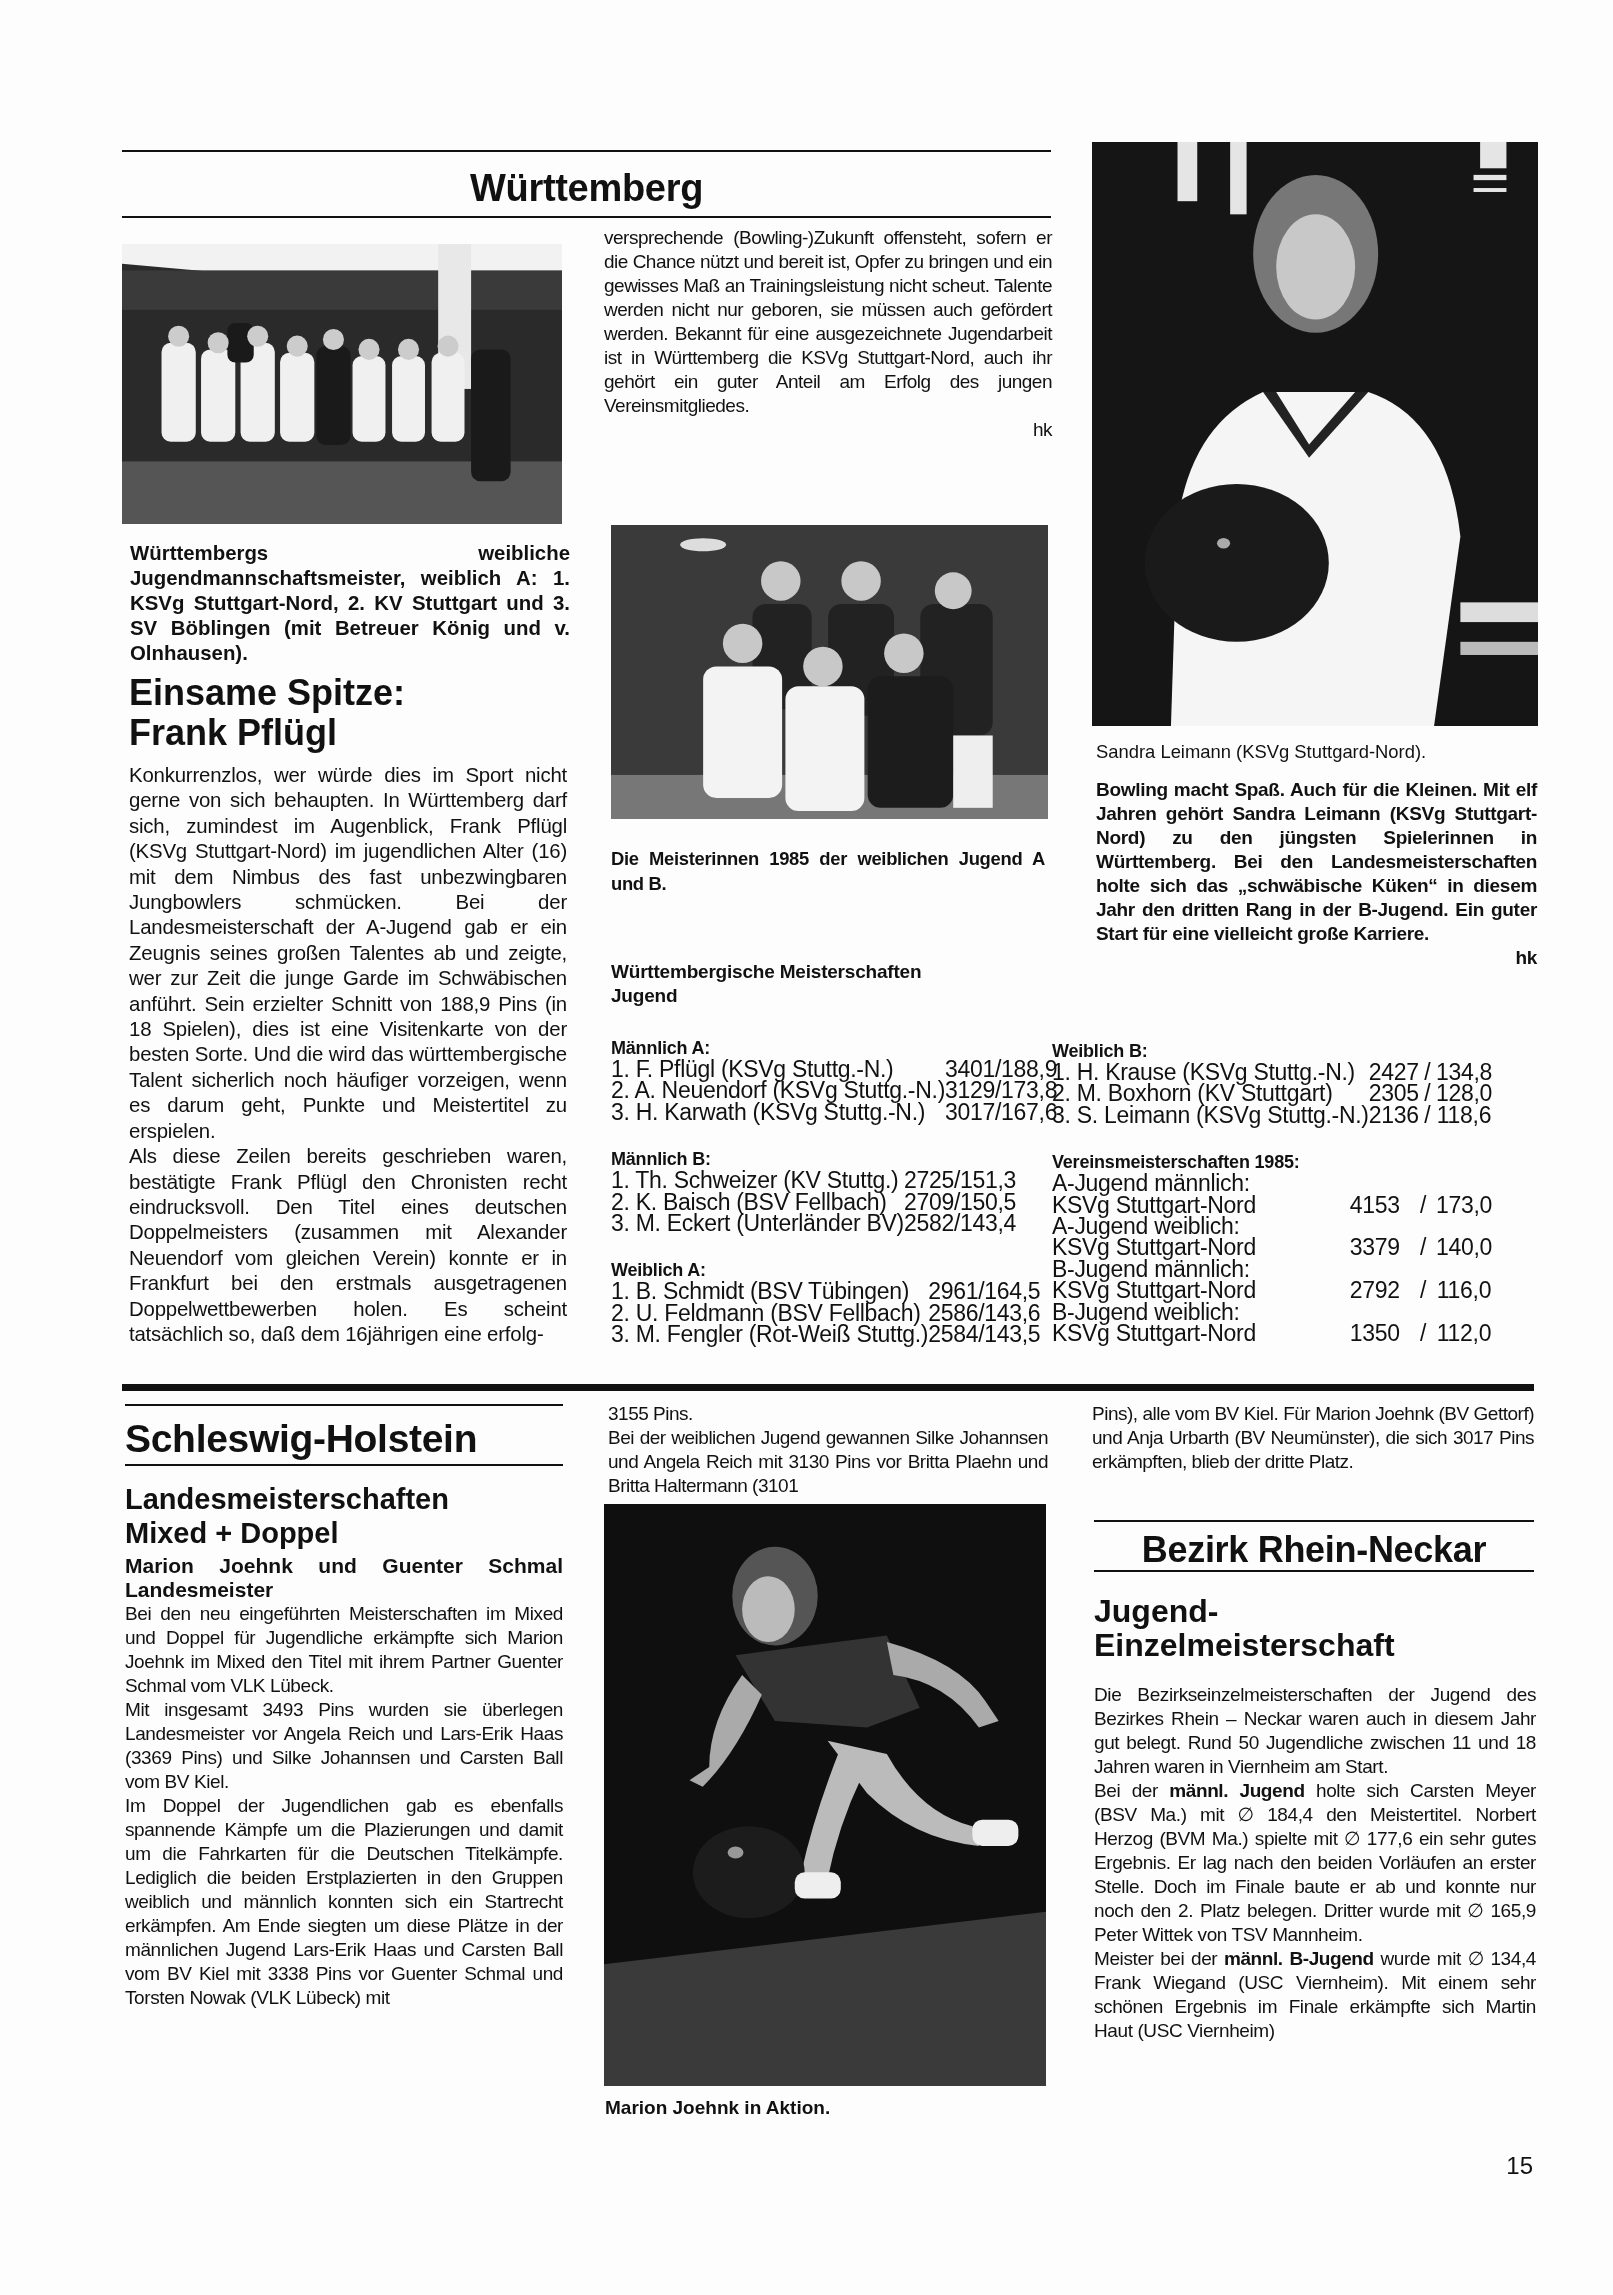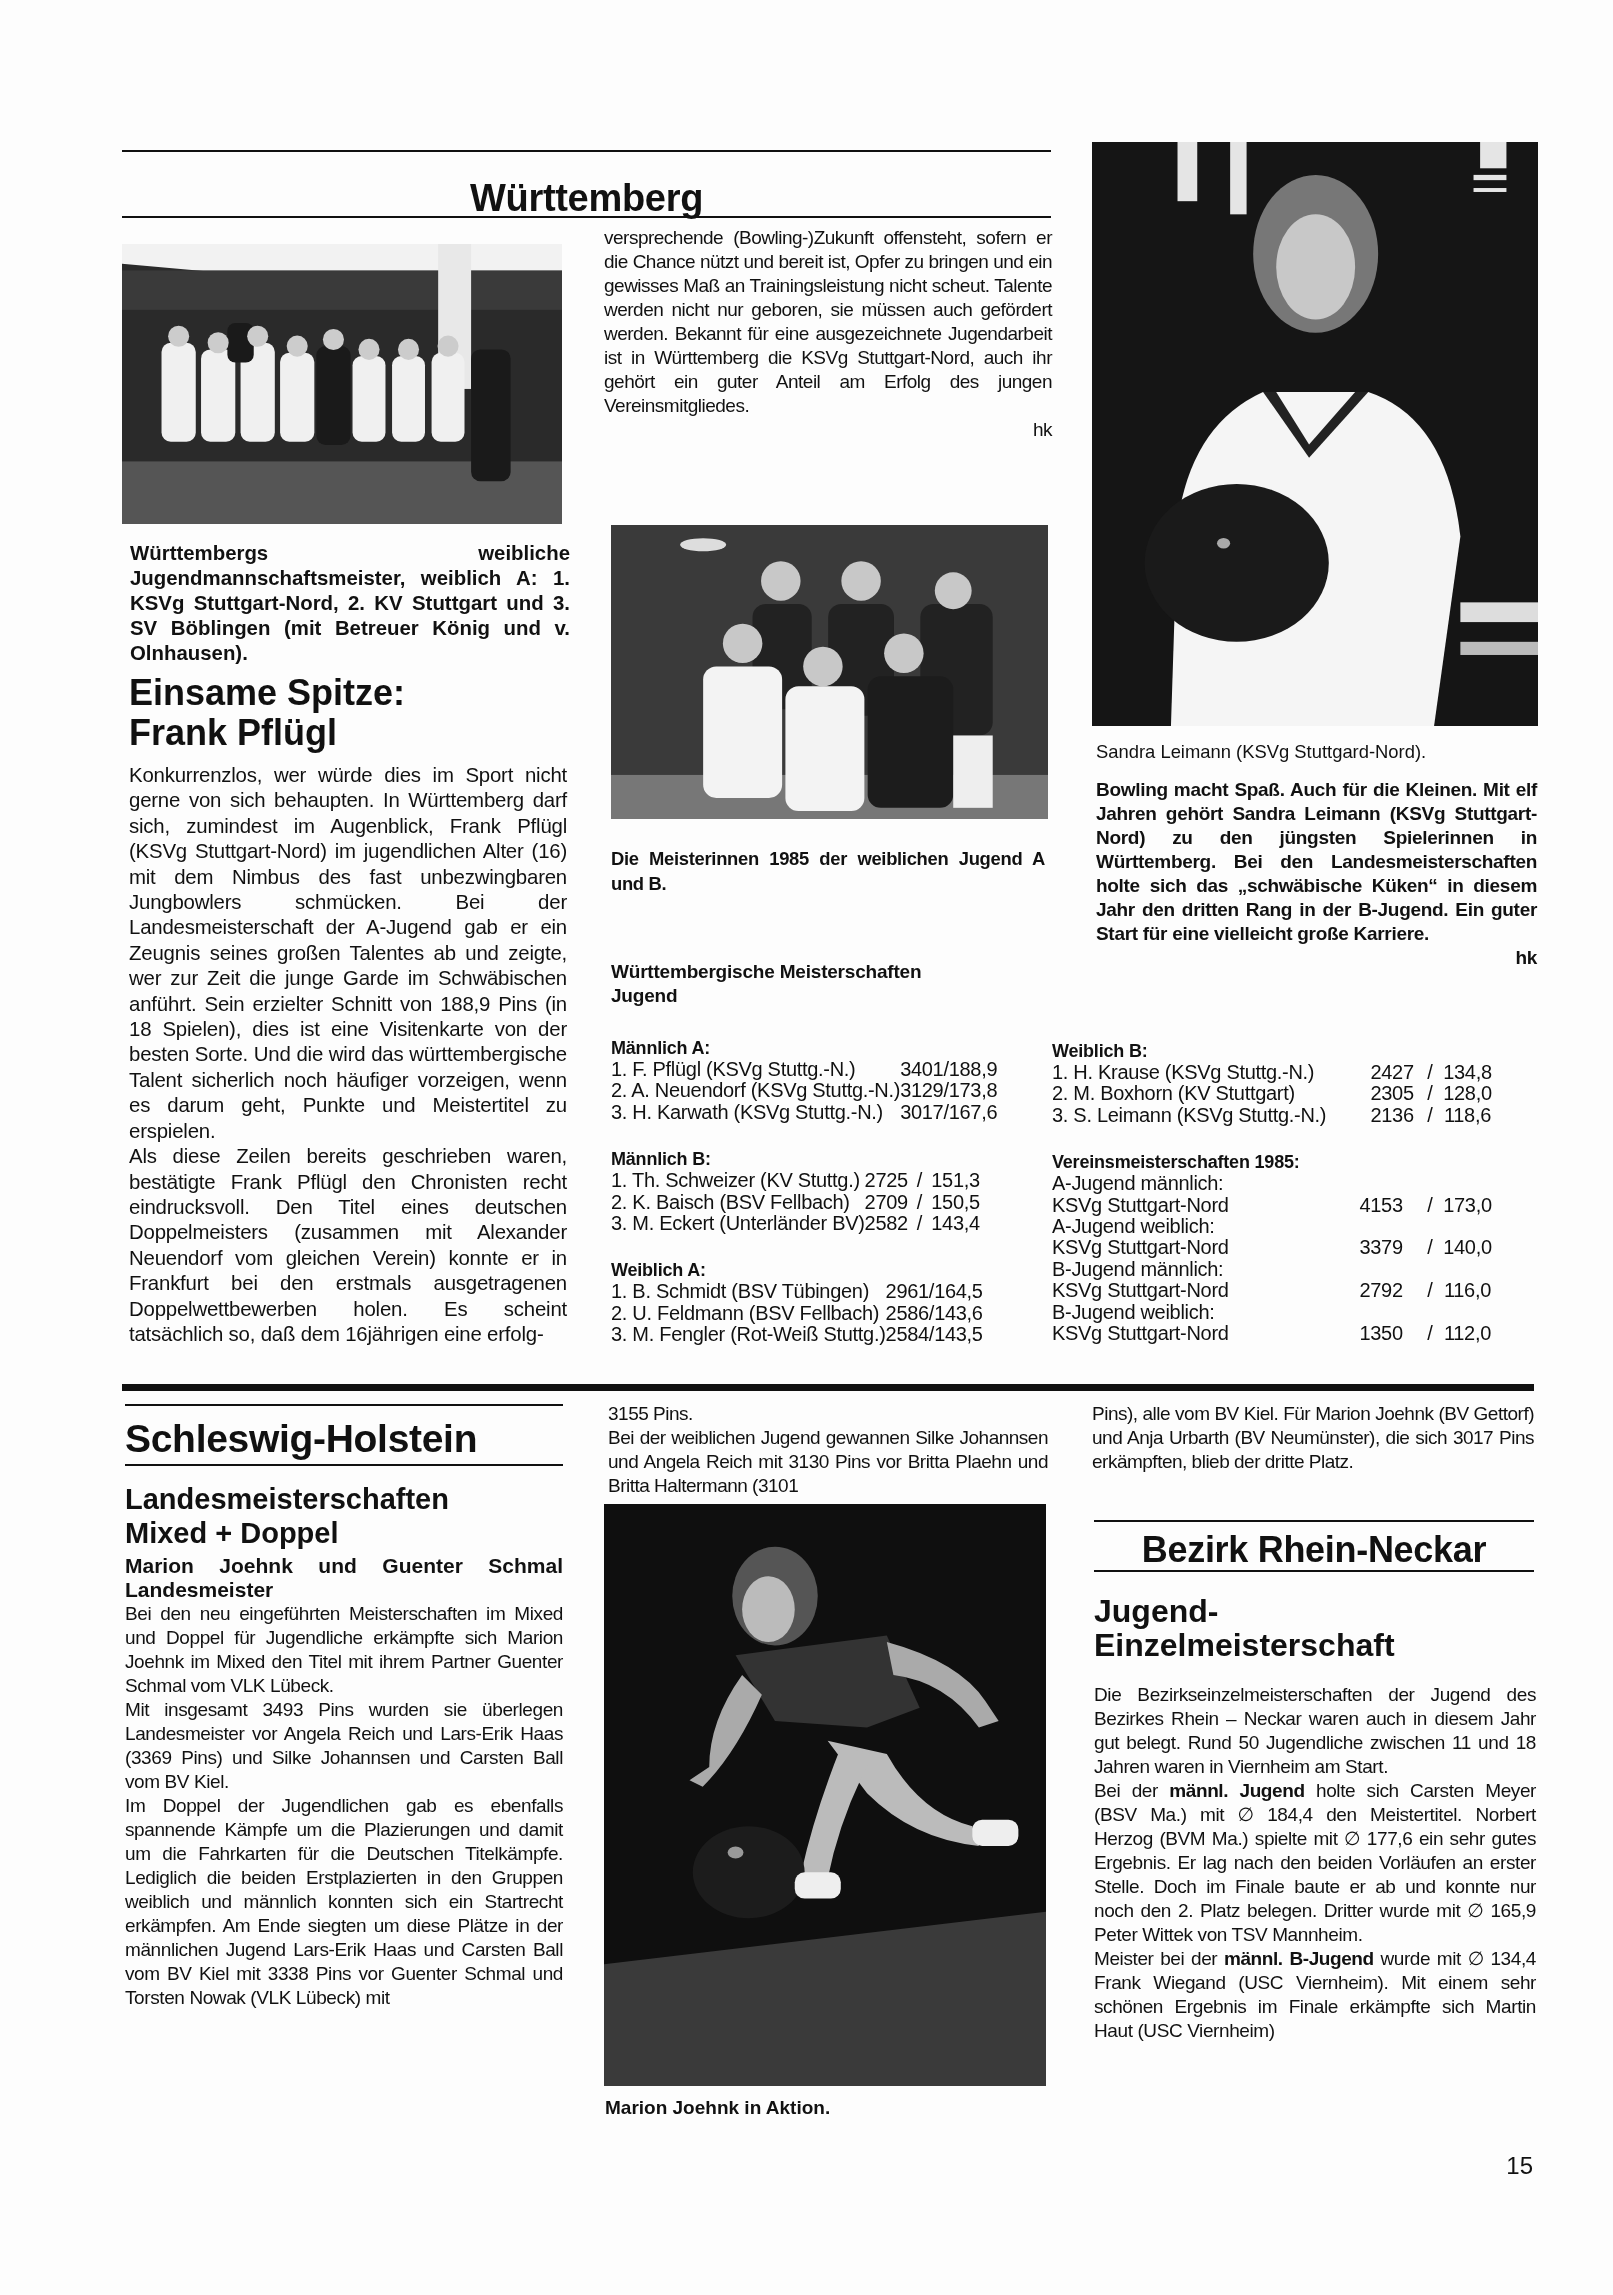--- a/index.html
+++ b/index.html
@@ -10,32 +10,32 @@
   .body-text { font-size: 20.4px; line-height: 25.4px; text-align: justify; letter-spacing: -0.2px; }
   .body-text p { margin: 0; }
   .cond { font-size: 19px; line-height: 24px; text-align: justify; letter-spacing: -0.5px; }
   .cond p { margin: 0; }
   .bold-cap { font-weight: bold; font-size: 20.4px; line-height: 25px; text-align: justify; }
   .h-region { font-weight: bold; text-align: center; letter-spacing: -0.3px; }
   .h-sub { font-weight: bold; line-height: 1.12; }
   .photo { position: absolute; overflow: hidden; }
   .photo svg { width: 100%; height: 100%; display: block; }
   .sig { text-align: right; }
-  table.res { border-collapse: collapse; width: 100%; font-size: 20px; line-height: 21.4px; letter-spacing: -0.3px; }
+  table.res { border-collapse: collapse; width: 100%; font-size: 23px; line-height: 21.4px; letter-spacing: -0.3px; }
   table.res td { padding: 0; white-space: nowrap; }
   table.res td.num { text-align: center; }
   .res-h { font-weight: bold; font-size: 18px; line-height: 22px; letter-spacing: -0.2px; }
   .res-group { margin-bottom: 25px; }
   .b { font-weight: bold; }
 </style>
 </head>
 <body>
 
 <div class="rule" style="left:122px;top:150px;width:929px;height:2px;"></div>
-<div class="abs h-region" style="left:122px;top:175px;width:929px;font-size:38px;line-height:46px;">Württemberg</div>
+<div class="abs h-region" style="left:122px;top:165px;width:929px;font-size:38px;line-height:46px;">Württemberg</div>
 <div class="rule" style="left:122px;top:216px;width:929px;height:2px;"></div>
 
 <div class="photo" style="left:122px;top:244px;width:440px;height:280px;">
   <svg viewBox="0 0 668 425" preserveAspectRatio="none">
     <rect width="668" height="425" fill="#2a2a2a"></rect>
     <polygon points="0,0 668,0 668,90 0,30" fill="#f2f2f2"></polygon>
     <rect x="0" y="40" width="668" height="60" fill="#3a3a3a"></rect>
     <rect x="480" y="0" width="50" height="220" fill="#e8e8e8"></rect>
     <rect x="0" y="330" width="668" height="95" fill="#555"></rect>
     <g fill="#f0f0f0">

